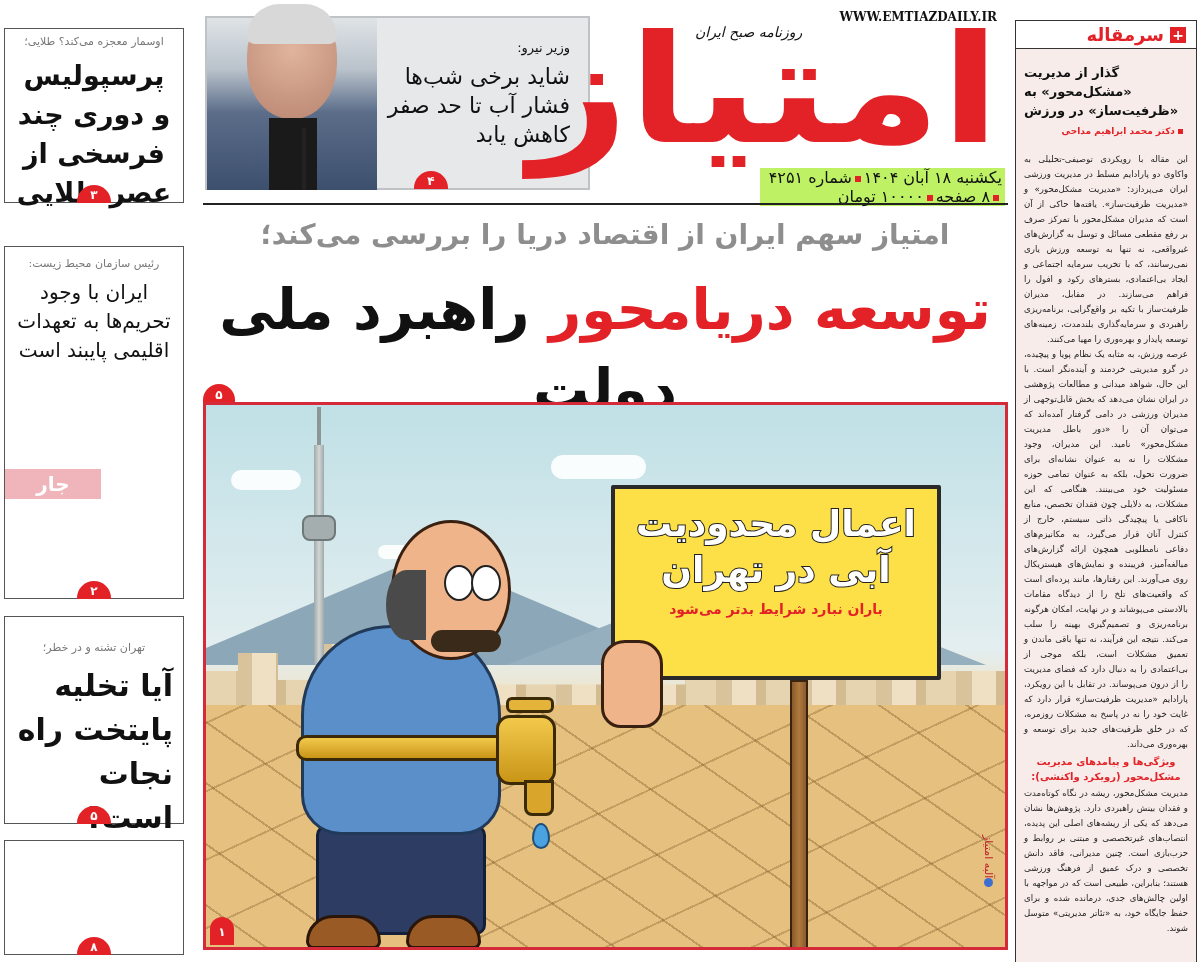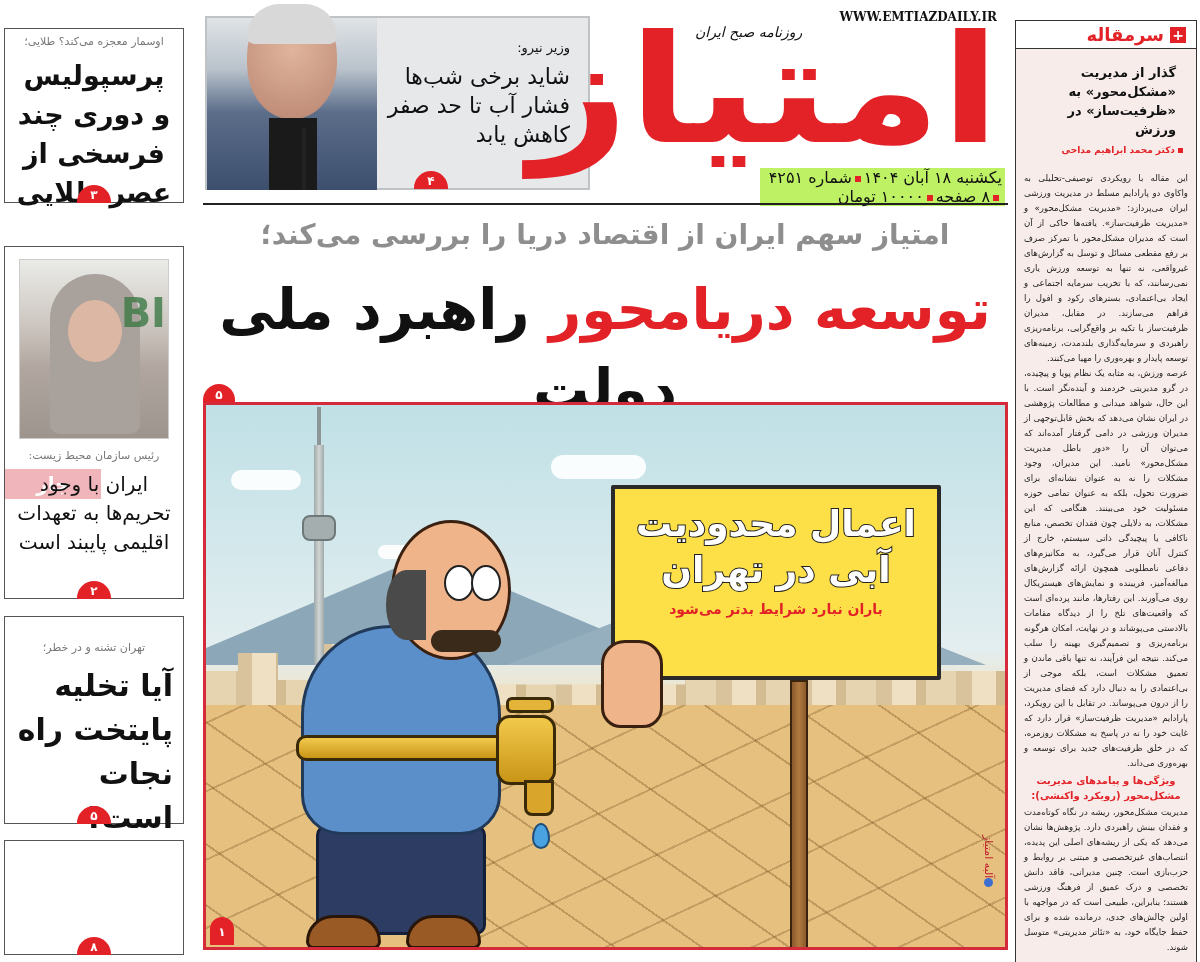--- a/index.html
+++ b/index.html
@@ -65,41 +65,36 @@
 #tap-spout{position:absolute;left:318px;top:375px;width:30px;height:36px;background:#d9a52b;border:3px solid #3a2a08;border-radius:0 0 8px 8px}
 #drop{position:absolute;left:326px;top:418px;width:18px;height:26px;background:#4aa3e0;border:2px solid #1f4e7a;border-radius:50% 50% 50% 50% / 60% 60% 40% 40%}
 #credit{position:absolute;right:10px;top:430px;writing-mode:vertical-rl;font-size:11px;color:#c21d2d;direction:rtl}
 #credit-icon{display:inline-block;width:9px;height:9px;border-radius:50%;background:#3c6fd0;margin-bottom:4px}
 #cartoon-pill-bottom{position:absolute;left:4px;bottom:2px;width:24px;height:28px;border-radius:14px 14px 0 0;background:#e32228;color:#fff;font-size:12px;font-weight:bold;text-align:center;line-height:30px}
 
 #editorial{position:absolute;left:1015px;top:20px;width:182px;height:942px;border-left:1px solid #333;border-right:1px solid #333;border-top:1px solid #333;background:#f7ece9;direction:rtl}
 #ed-header{height:28px;background:#fff;border-bottom:1px solid #333;display:flex;align-items:center;padding-right:10px;gap:6px}
 #ed-plus{width:16px;height:16px;background:#e32228;color:#fff;font-weight:900;font-size:14px;line-height:16px;text-align:center}
 #ed-label{color:#e32228;font-weight:900;font-size:18px}
-#ed-title{margin:14px 20px 6px;text-align:right;font-weight:900;font-size:13px;line-height:19px;color:#111}
+#ed-title{margin:14px 8px 6px;text-align:left;font-weight:900;font-size:13px;line-height:19px;color:#111}
 #ed-author{margin:0 10px 16px;font-size:9px;color:#e32228;font-weight:bold}
 #ed-author .sq{width:5px;height:5px}
 .ed-p{margin:0 8px;font-size:8.6px;line-height:15px;color:#222;text-align:justify}
 .ed-sub{margin:2px 8px;font-size:10px;line-height:15px;color:#e32228;font-weight:bold;text-align:center}
 </style>
 </head>
 <body>
 
 <div class="lbox" style="top:28px;height:175px;">
   <div class="kicker">اوسمار معجزه می‌کند؟ طلایی؛</div>
   <div class="bold-head" style="margin:8px 6px 0;">پرسپولیس و دوری چند فرسخی از عصر طلایی</div>
   <div class="pill">۳</div>
 </div>
 
 <div class="lbox" style="top:246px;height:353px;">
-  <div style="margin:12px 14px 0;height:180px;background:linear-gradient(180deg,#e9ebe7 0%,#cfc8c2 35%,#b1a7a0 60%,#9d948e 100%);position:relative;border:1px solid #ccc;">
-    <div style="position:absolute;left:30px;top:14px;width:90px;height:160px;border-radius:45px 45px 10px 10px;background:#a9a19b;"></div>
-    <div style="position:absolute;left:48px;top:40px;width:54px;height:62px;border-radius:50%;background:#dcb8a4;"></div>
-    <div style="position:absolute;right:2px;top:30px;font-size:40px;font-weight:900;color:#3d7a46;opacity:.8;">BI</div>
-  </div>
   <div class="kicker" style="margin-top:10px;">رئیس سازمان محیط زیست:</div>
   <div style="position:absolute;left:0;top:222px;width:96px;height:30px;background:rgba(226,120,130,.55);color:#fff;font-weight:900;font-size:20px;line-height:30px;text-align:center;">جار</div>
   <div class="light-head" style="margin:8px 8px 0;position:relative;">ایران با وجود تحریم‌ها به تعهدات اقلیمی پایبند است</div>
   <div class="pill">۲</div>
 </div>
 
 <div class="lbox" style="top:616px;height:208px;">
   <div class="kicker" style="margin-top:24px;">تهران تشنه و در خطر؛</div>
   <div class="bold-head" style="margin:10px 10px 0;font-size:30px;line-height:44px;text-align:right;">آیا تخلیه پایتخت راه نجات است؟</div>
   <div class="pill">۵</div>

